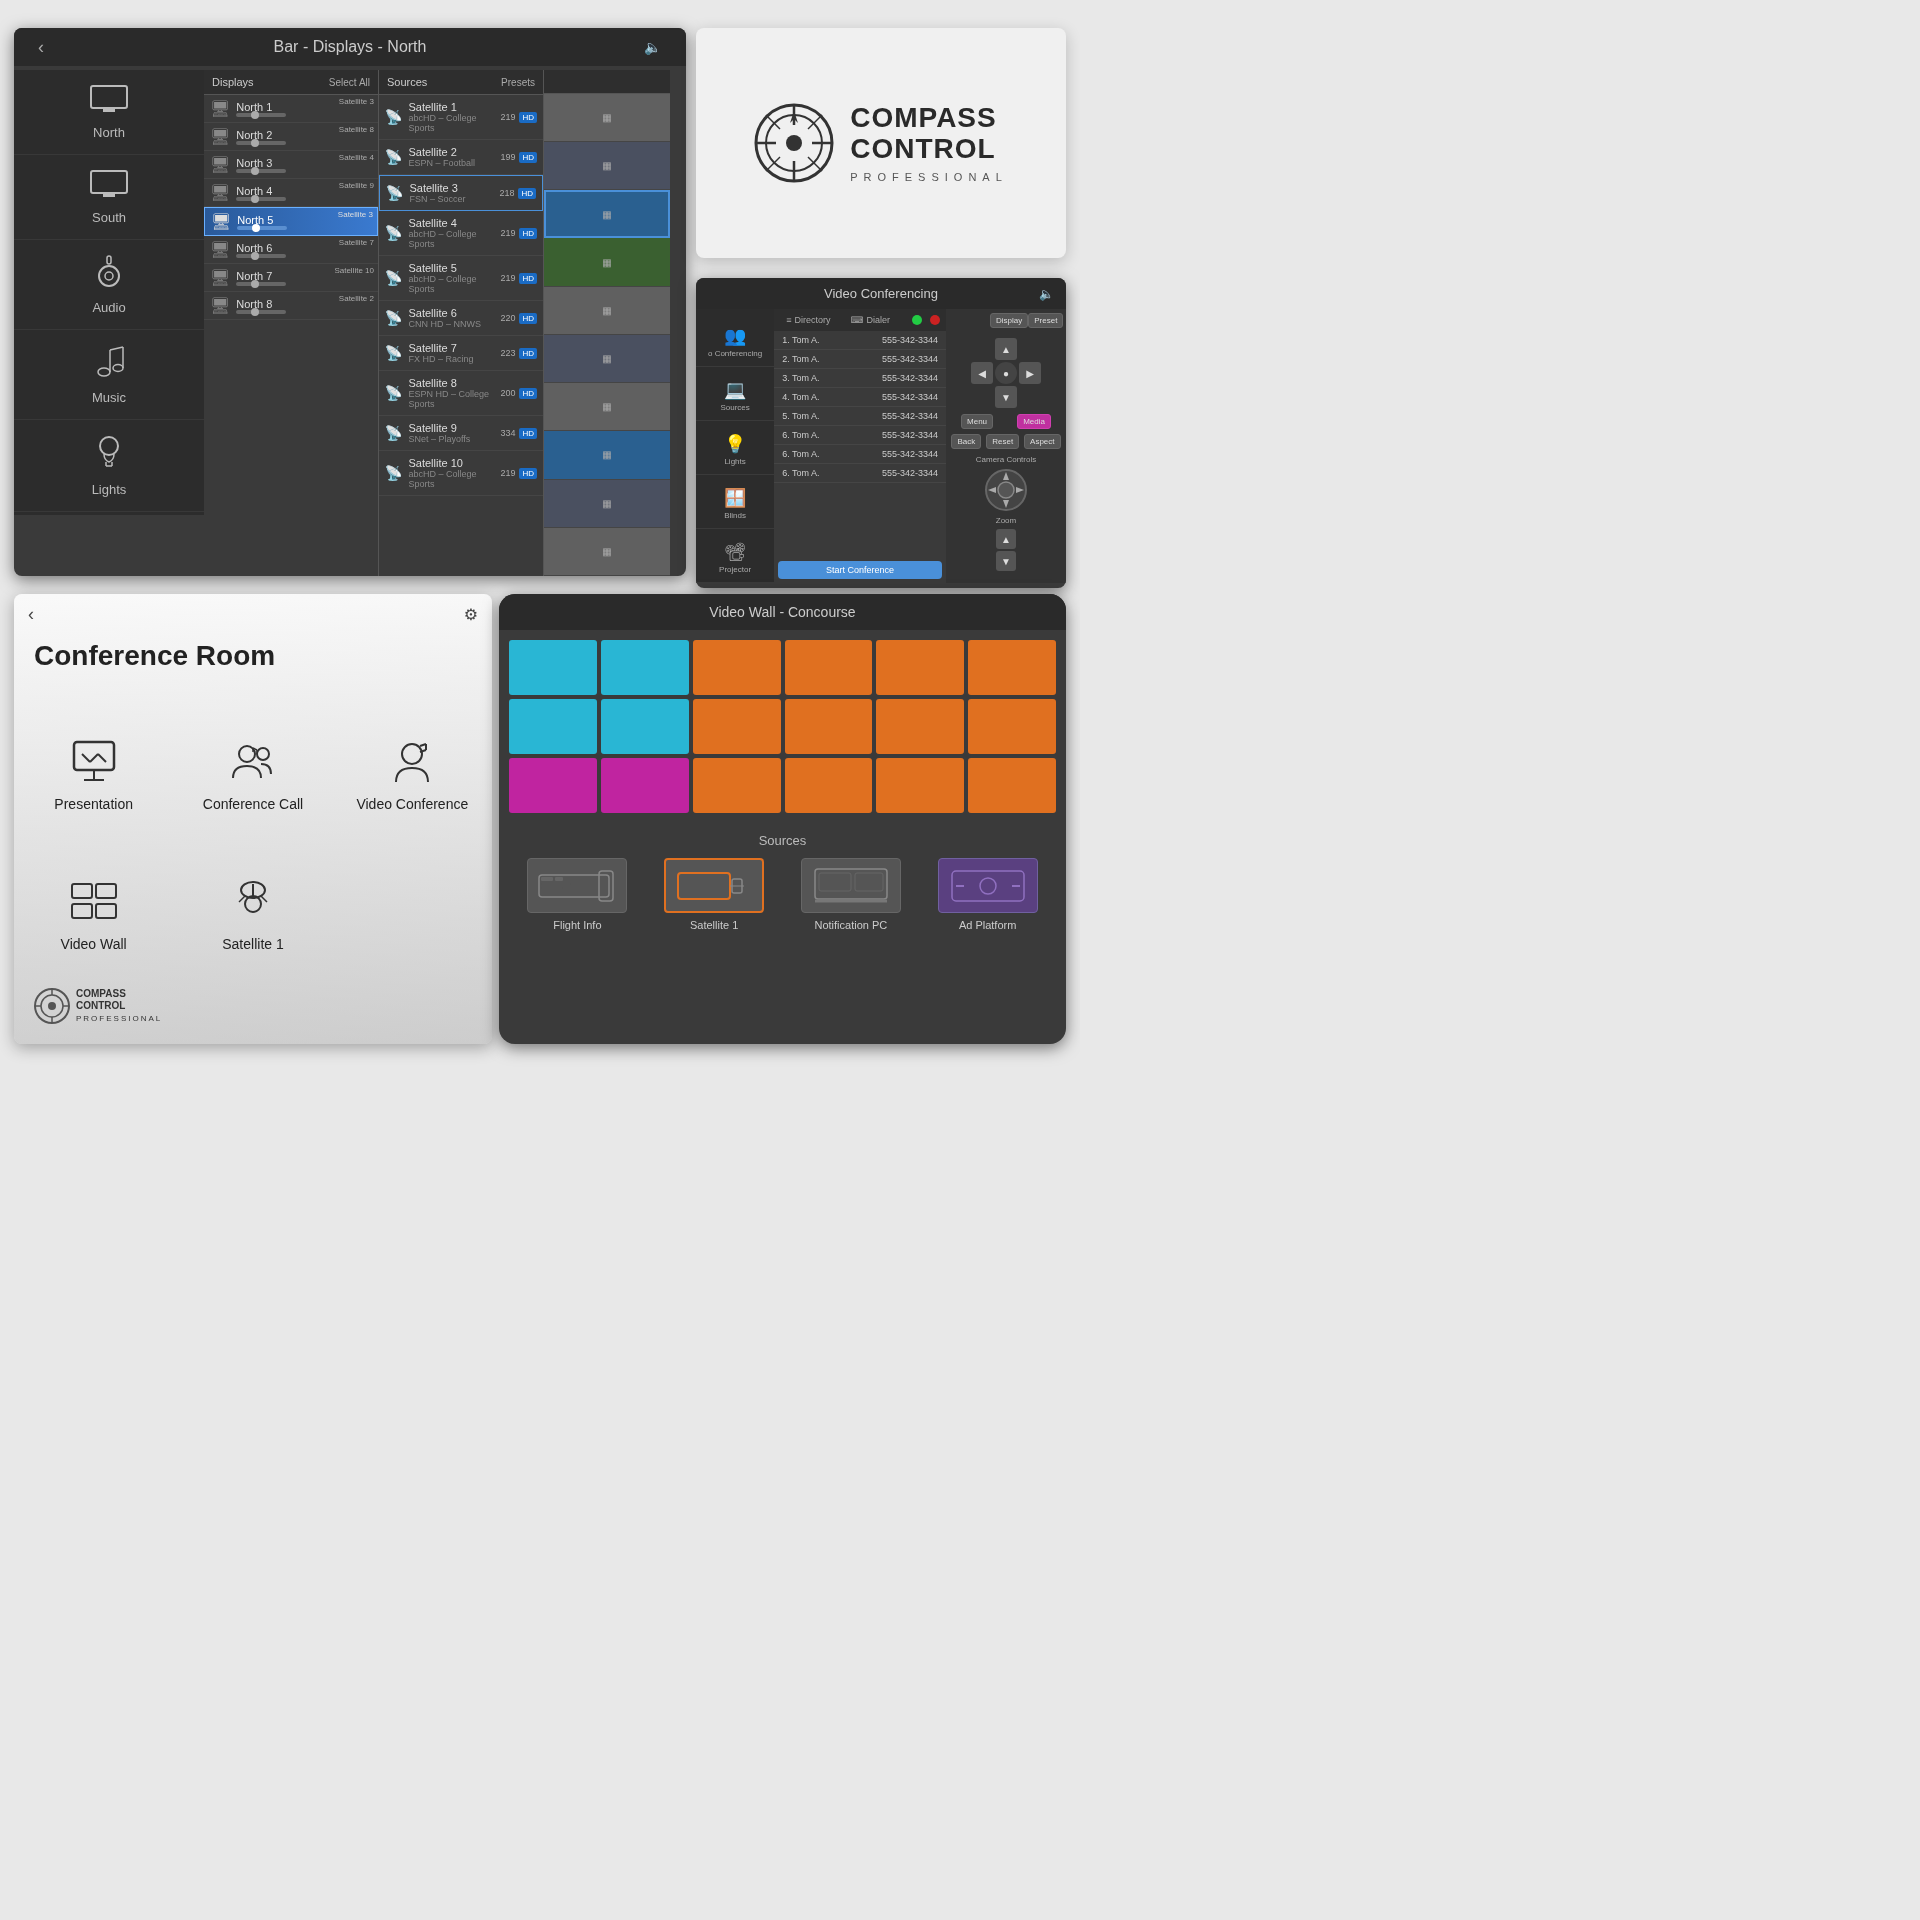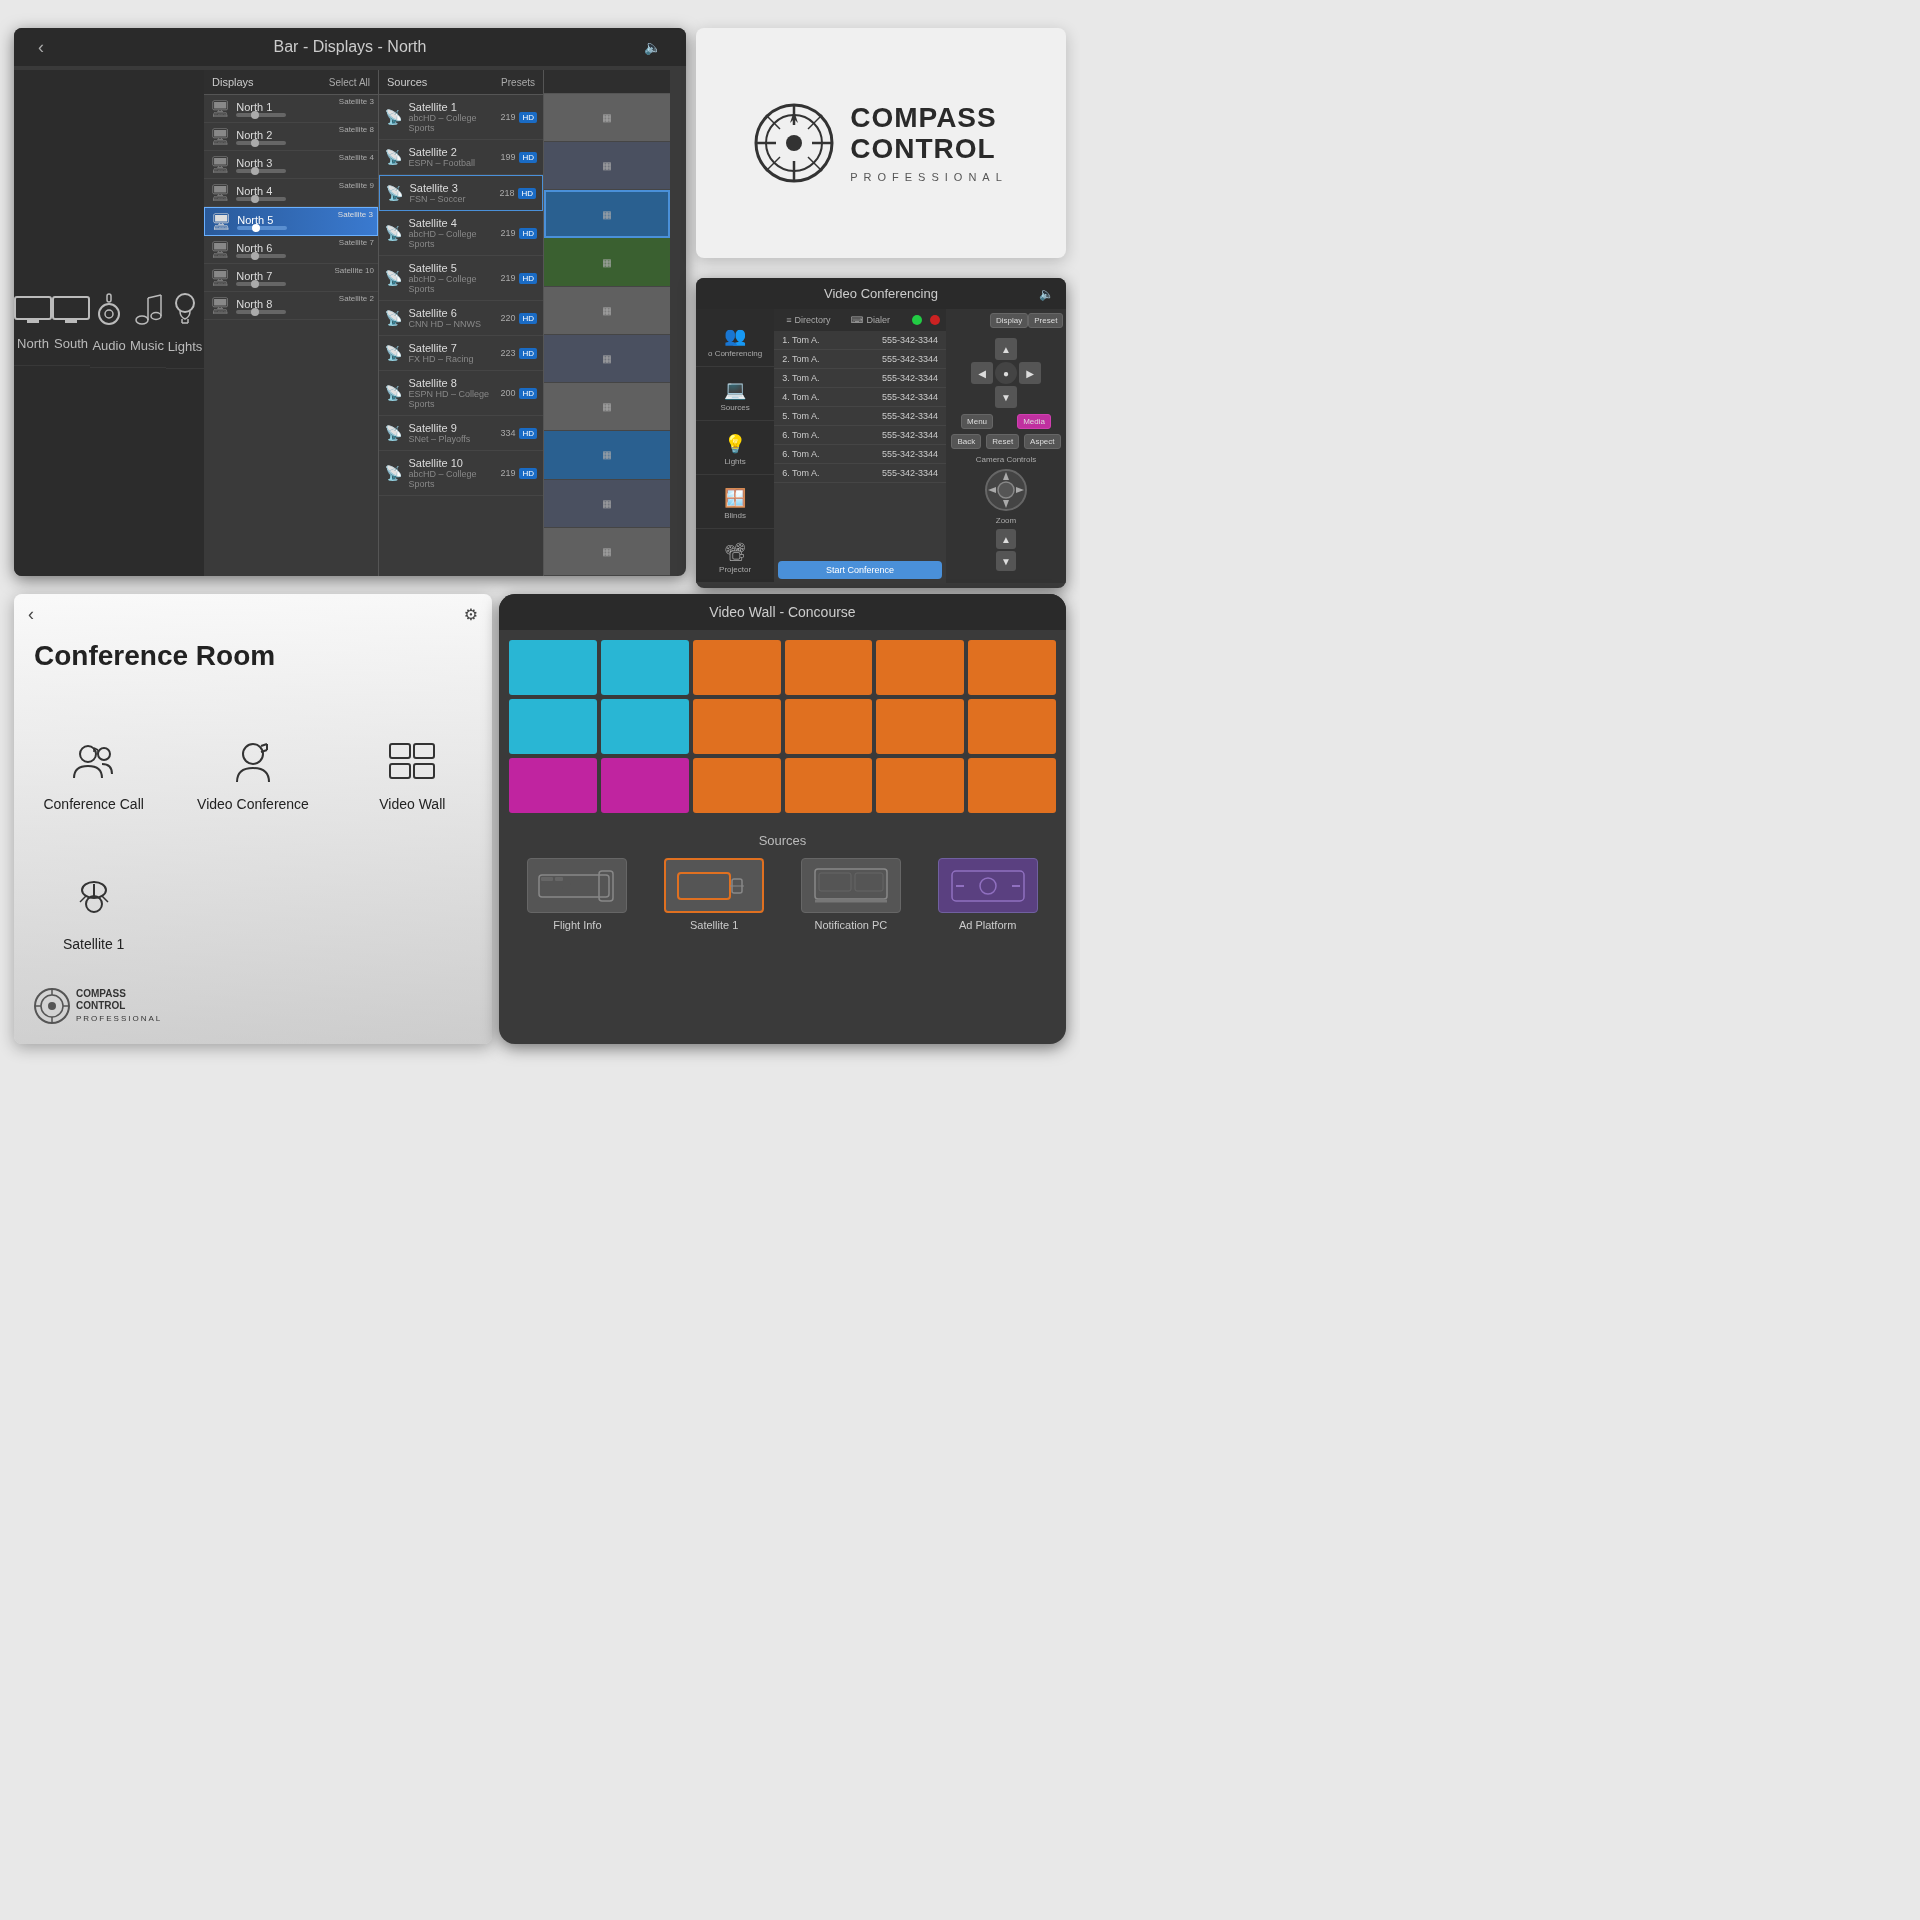--- a/index.html
+++ b/index.html
@@ -51,24 +51,24 @@
       color: #aaa;
       font-size: 14px;
     }
 
     
     .sidebar-icons {
       position: absolute;
       top: 42px;
       left: 0;
       width: 190px;
-      height: 506px;
+      height: 445px;
       background: #2c2c2c;
       display: flex;
-      flex-direction: row;
+      flex-direction: column;
       align-items: center;
     }
 
     .sidebar-icon-item {
       width: 100%;
       display: flex;
       flex-direction: column;
       align-items: center;
       padding: 14px 0;
       cursor: pointer;
@@ -1158,20 +1158,33 @@
 
   <div class="conf-header-bar">
     <span class="conf-back-btn">‹</span>
     <span class="conf-settings-btn">⚙</span>
   </div>
 
   <div class="conf-title">Conference Room</div>
 
   <div class="conf-grid">
 
+    <div class="conf-grid-item">
+      <div class="conf-icon">
+        <svg width="52" height="52" viewBox="0 0 52 52" fill="none">
+          <rect x="6" y="6" width="40" height="28" rx="3" stroke="#333" stroke-width="2.5" fill="none"></rect>
+          <line x1="26" y1="34" x2="26" y2="44" stroke="#333" stroke-width="2"></line>
+          <line x1="16" y1="44" x2="36" y2="44" stroke="#333" stroke-width="2"></line>
+          <line x1="14" y1="18" x2="22" y2="26" stroke="#333" stroke-width="2"></line>
+          <line x1="22" y1="26" x2="30" y2="18" stroke="#333" stroke-width="2"></line>
+          <line x1="30" y1="18" x2="38" y2="26" stroke="#333" stroke-width="2"></line>
+        </svg>
+      </div>
+      <div class="conf-label">Presentation</div>
+    </div>
 
     <div class="conf-grid-item">
       <div class="conf-icon">
         <svg width="52" height="52" viewBox="0 0 52 52" fill="none">
           <circle cx="20" cy="18" r="8" stroke="#333" stroke-width="2" fill="none"></circle>
           <circle cx="36" cy="18" r="6" stroke="#333" stroke-width="2" fill="none"></circle>
           <path d="M6 42 Q6 30 20 30 Q34 30 34 42" stroke="#333" stroke-width="2" fill="none"></path>
           <path d="M34 28 Q44 28 44 38" stroke="#333" stroke-width="2" fill="none"></path>
           <line x1="26" y1="12" x2="26" y2="16" stroke="#333" stroke-width="1.5"></line>
           <line x1="30" y1="14" x2="26" y2="12" stroke="#333" stroke-width="1.5"></line>

